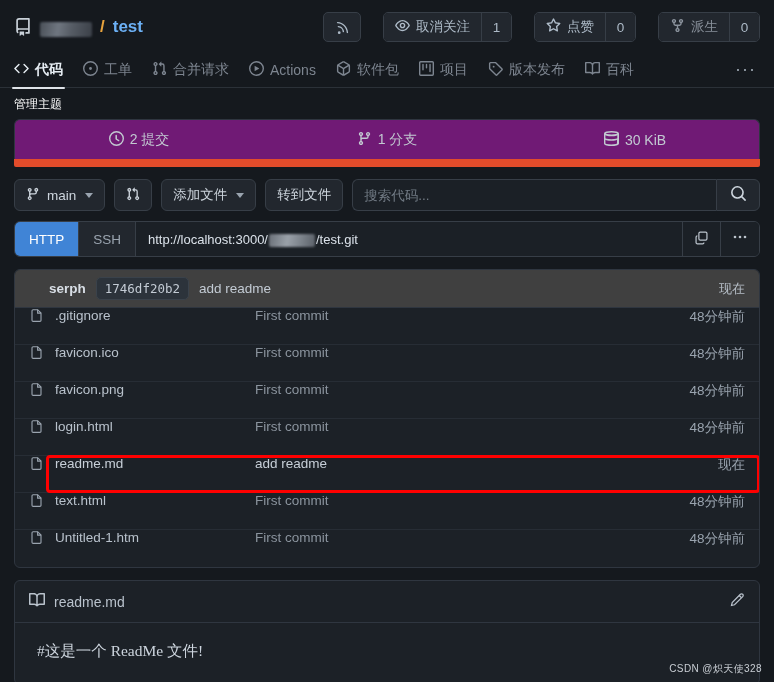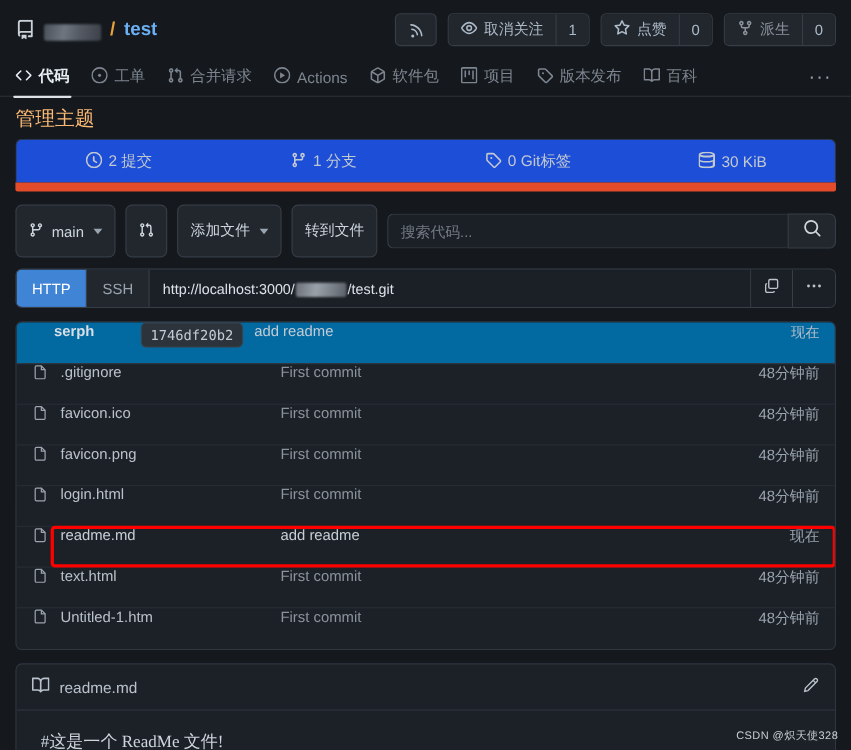--- a/index.html
+++ b/index.html
@@ -27,21 +27,21 @@
     display: inline-block;
     width: 52px; height: 15px;
     background: linear-gradient(100deg,#4a5058 0%, #6f7680 35%, #565c65 60%, #3b4048 100%);
     border-radius: 2px;
     filter: blur(1.2px);
     position: relative; top: 2px;
   }
   .slash { color: #e8a33d; font-weight: 600; }
   .repo-name { color: #6cb0f5; font-weight: 600; }
 
-  .header-actions { display: flex; align-items: flex-start; gap: 10px; }
+  .header-actions { display: flex; align-items: flex-start; gap: 22px; }
   .btn-group { display: flex; align-items: stretch; border: 1px solid #373e47; border-radius: 5px; overflow: hidden; height: 30px; }
   .btn-group .seg {
     display: flex; align-items: center; gap: 6px;
     padding: 0 11px; font-size: 13.5px; color: #adbac7;
     background: #22272e; white-space: nowrap;
   }
   .btn-group .seg.count { border-left: 1px solid #373e47; color: #adbac7; min-width: 30px; justify-content: center; padding: 0 10px; }
   .btn-group .seg.muted { color: #8a929c; }
   .icon-only-btn {
     width: 38px; height: 30px; border: 1px solid #373e47; border-radius: 5px;
@@ -67,45 +67,45 @@
   .tab.active::after {
     content: ""; position: absolute; left: -2px; right: -2px; bottom: -1px;
     height: 2px; background: #dfe3e8; border-radius: 2px;
   }
   .tab svg { flex: 0 0 auto; }
   .nav-more { margin-left: auto; color: #9aa4af; font-size: 18px; letter-spacing: 1px; padding-right: 4px; }
 
   
   .manage-topic {
     padding: 8px 14px 6px 14px;
-    font-size: 18px; color: #fdba74;
+    font-size: 12px; color: #ffffff;
   }
 
   
   .stats-wrap { padding: 0 14px; }
   .stats-bar {
     border: 1px solid #2f3640; border-bottom: none;
     border-radius: 6px 6px 0 0;
-    background: #1d4ed8;
+    background: #701a75;
     display: flex; align-items: center;
     height: 40px;
   }
   .stat {
     flex: 1 1 0; display: flex; align-items: center; justify-content: center; gap: 6px;
     font-size: 14px; color: #c2c9d1;
   }
   .lang-bar { height: 8px; background: #e24c2b; border-radius: 0 0 2px 2px; margin: 0 0 0 0; }
 
   
   .toolbar {
     display: flex; align-items: center; gap: 9px;
     padding: 12px 14px 0 14px;
   }
   .tb-btn {
-    height: 48px; border: 1px solid #373e47; border-radius: 6px;
+    height: 32px; border: 1px solid #373e47; border-radius: 6px;
     background: #22272e; color: #cdd5dd; font-size: 13.5px;
     display: flex; align-items: center; gap: 7px; padding: 0 11px;
     white-space: nowrap;
   }
   .caret { width: 0; height: 0; border-left: 4px solid transparent; border-right: 4px solid transparent; border-top: 5px solid #9aa4af; margin-left: 2px; }
   .search-wrap { flex: 1 1 auto; display: flex; height: 32px; }
   .search-input {
     flex: 1 1 auto; height: 32px; background: #1b2026;
     border: 1px solid #373e47; border-right: none; border-radius: 6px 0 0 6px;
     color: #cdd5dd; font-size: 13.5px; padding: 0 11px;
@@ -147,32 +147,31 @@
   }
   .clone-act:last-child { border-right: none; }
 
   
   .file-table {
     margin: 12px 14px 0 14px;
     border: 1px solid #2f3640; border-radius: 6px; overflow: hidden;
     background: #1c2127;
   }
   .commit-head {
-    display: flex; align-items: flex-start; gap: 10px;
+    display: flex; align-items: center; gap: 10px;
     height: 38px; padding: 0 14px 0 34px;
-    background: #0369a1; border-bottom: 1px solid #2f3640;
+    background: #404040; border-bottom: 1px solid #2f3640;
     font-size: 13.5px;
   }
   .commit-author { color: #d8dee5; font-weight: 600; }
   .commit-hash {
     font-family: "DejaVu Sans Mono", "Liberation Mono", monospace;
     font-size: 12.5px; color: #c3cbd4;
     background: #2c333b; border: 1px solid #3a424b; border-radius: 5px;
     padding: 3px 8px;
-    margin-left: 32px;
   }
   .commit-msg { color: #c3cbd4; }
   .commit-time { margin-left: auto; color: #b6bec7; font-size: 13px; }
 
   .file-row {
     display: flex; align-items: flex-start;
     height: 37px; padding: 0 14px;
     border-bottom: 1px solid #272d35;
     font-size: 13.5px; position: relative;
   }
@@ -354,28 +353,20 @@
       <span>
         <svg width="15" height="15" viewBox="0 0 16 16" fill="currentColor">
             <path d="M9.5 3.25a2.25 2.25 0 1 1 3 2.122V6A2.5 2.5 0 0 1 10 8.5H6a1 1 0 0 0-1 1v1.128a2.251 2.251 0 1 1-1.5 0V5.372a2.25 2.25 0 1 1 1.5 0v1.836A2.492 2.492 0 0 1 6 7h4a1 1 0 0 0 1-1v-.628A2.25 2.25 0 0 1 9.5 3.25Zm-6 0a.75.75 0 1 0 1.5 0 .75.75 0 0 0-1.5 0Zm8.25-.75a.75.75 0 1 0 0 1.5.75.75 0 0 0 0-1.5ZM4.25 12a.75.75 0 1 0 0 1.5.75.75 0 0 0 0-1.5Z"></path>
           </svg>
       </span>
       <span>1 分支</span>
     </div>
     <div class="stat">
       <span>
         <svg width="15" height="15" viewBox="0 0 16 16" fill="currentColor">
-            <path d="M1 7.775V2.75C1 1.784 1.784 1 2.75 1h5.025c.464 0 .91.184 1.238.513l6.25 6.25a1.75 1.75 0 0 1 0 2.474l-5.026 5.026a1.75 1.75 0 0 1-2.474 0l-6.25-6.25A1.752 1.752 0 0 1 1 7.775Zm1.5 0c0 .066.026.13.073.177l6.25 6.25a.25.25 0 0 0 .354 0l5.025-5.025a.25.25 0 0 0 0-.354l-6.25-6.25a.25.25 0 0 0-.177-.073H2.75a.25.25 0 0 0-.25.25ZM6 5a1 1 0 1 1 0 2 1 1 0 0 1 0-2Z"></path>
-          </svg>
-      </span>
-      <span>0 Git标签</span>
-    </div>
-    <div class="stat">
-      <span>
-        <svg width="15" height="15" viewBox="0 0 16 16" fill="currentColor">
             <path d="M8 0c2.049 0 3.905.22 5.264.58 1.28.339 2.736.987 2.736 2.17v10.5c0 1.183-1.456 1.831-2.736 2.17C11.905 15.78 10.049 16 8 16s-3.905-.22-5.264-.58C1.456 15.081 0 14.433 0 13.25V2.75c0-1.183 1.456-1.831 2.736-2.17C4.095.22 5.951 0 8 0Zm0 1.5c-1.93 0-3.651.21-4.878.535-.628.166-1.05.349-1.297.518.247.17.669.352 1.297.518C4.349 3.396 6.07 3.606 8 3.606s3.651-.21 4.878-.535c.628-.166 1.05-.348 1.297-.518-.247-.169-.669-.352-1.297-.518C11.651 1.71 9.93 1.5 8 1.5ZM1.5 4.629v3.21c.247.17.669.352 1.297.518C4.024 8.682 5.745 8.893 7.675 8.893l.325-.001c1.93 0 3.651-.21 4.878-.535.628-.166 1.05-.348 1.297-.518V4.63c-.31.15-.66.274-1.005.375C11.66 5.382 9.895 5.606 8 5.606s-3.66-.224-5.17-.602a7.615 7.615 0 0 1-1.33-.375Zm0 4.81v3.811c.247.17.669.352 1.297.518 1.227.325 2.948.535 4.878.535s3.651-.21 4.878-.535c.628-.166 1.05-.348 1.297-.518V9.44c-.31.15-.66.273-1.005.374-1.51.378-3.275.603-5.17.603s-3.66-.225-5.17-.603a7.618 7.618 0 0 1-1.005-.374Z"></path>
           </svg>
       </span>
       <span>30 KiB</span>
     </div>
   </div>
   <div class="lang-bar"></div>
 </div>
 
 <div class="toolbar">

